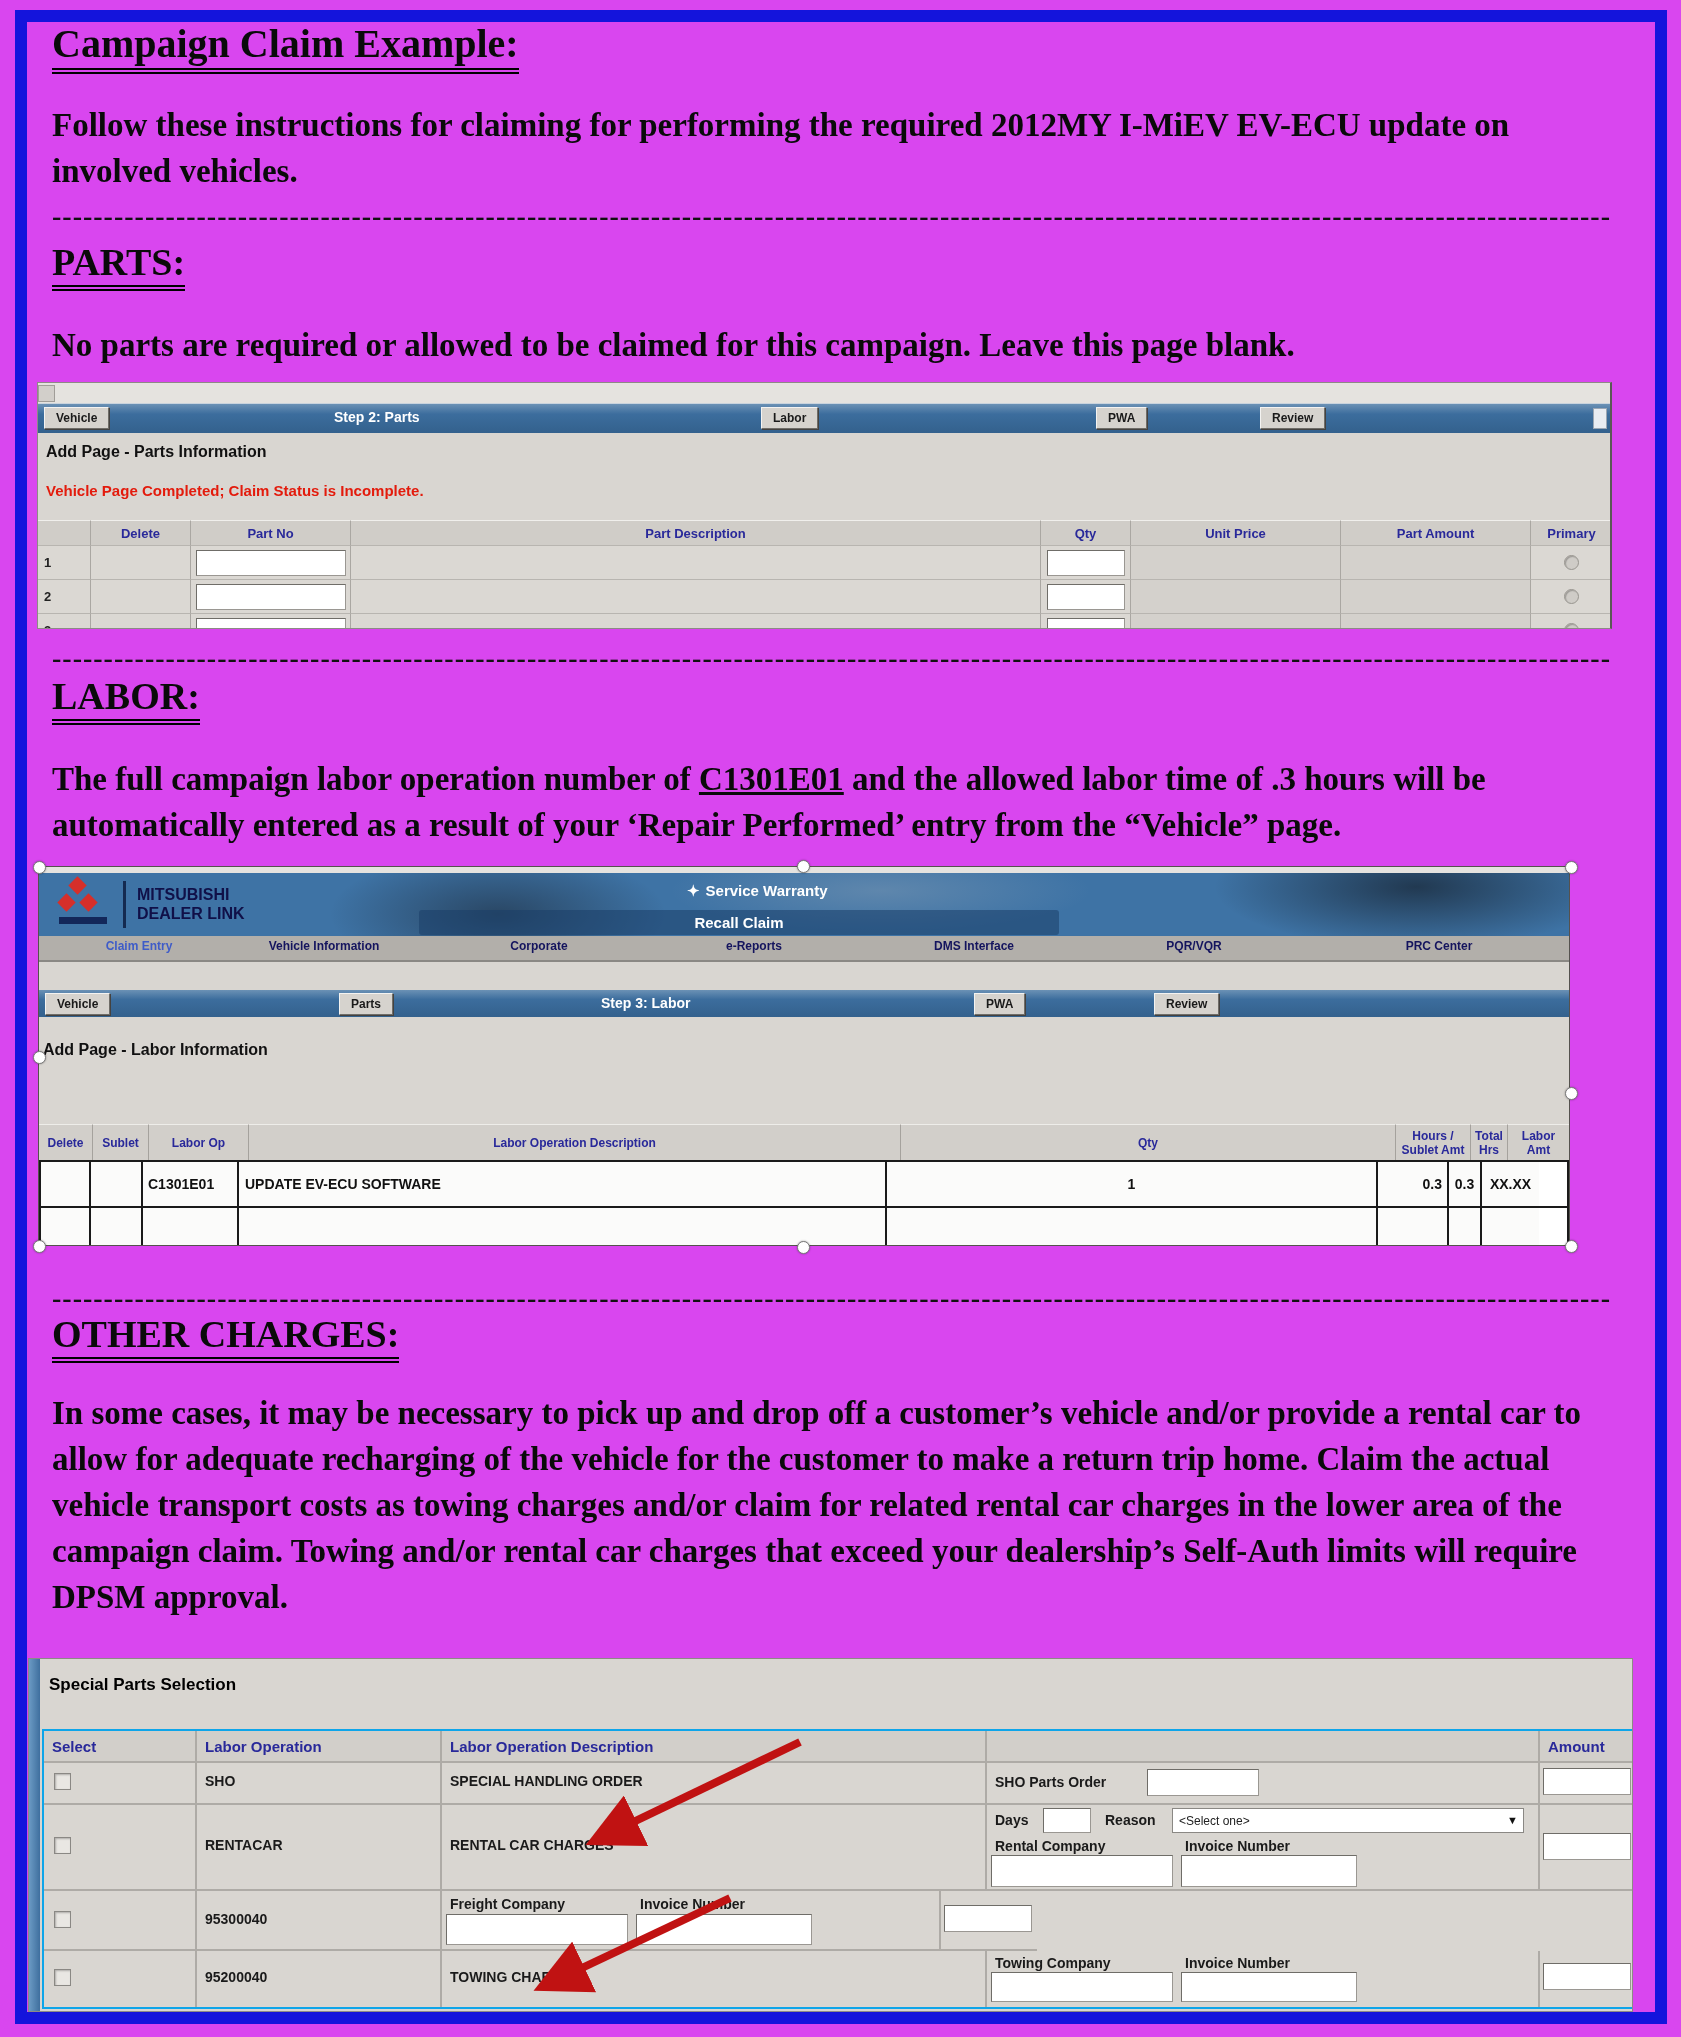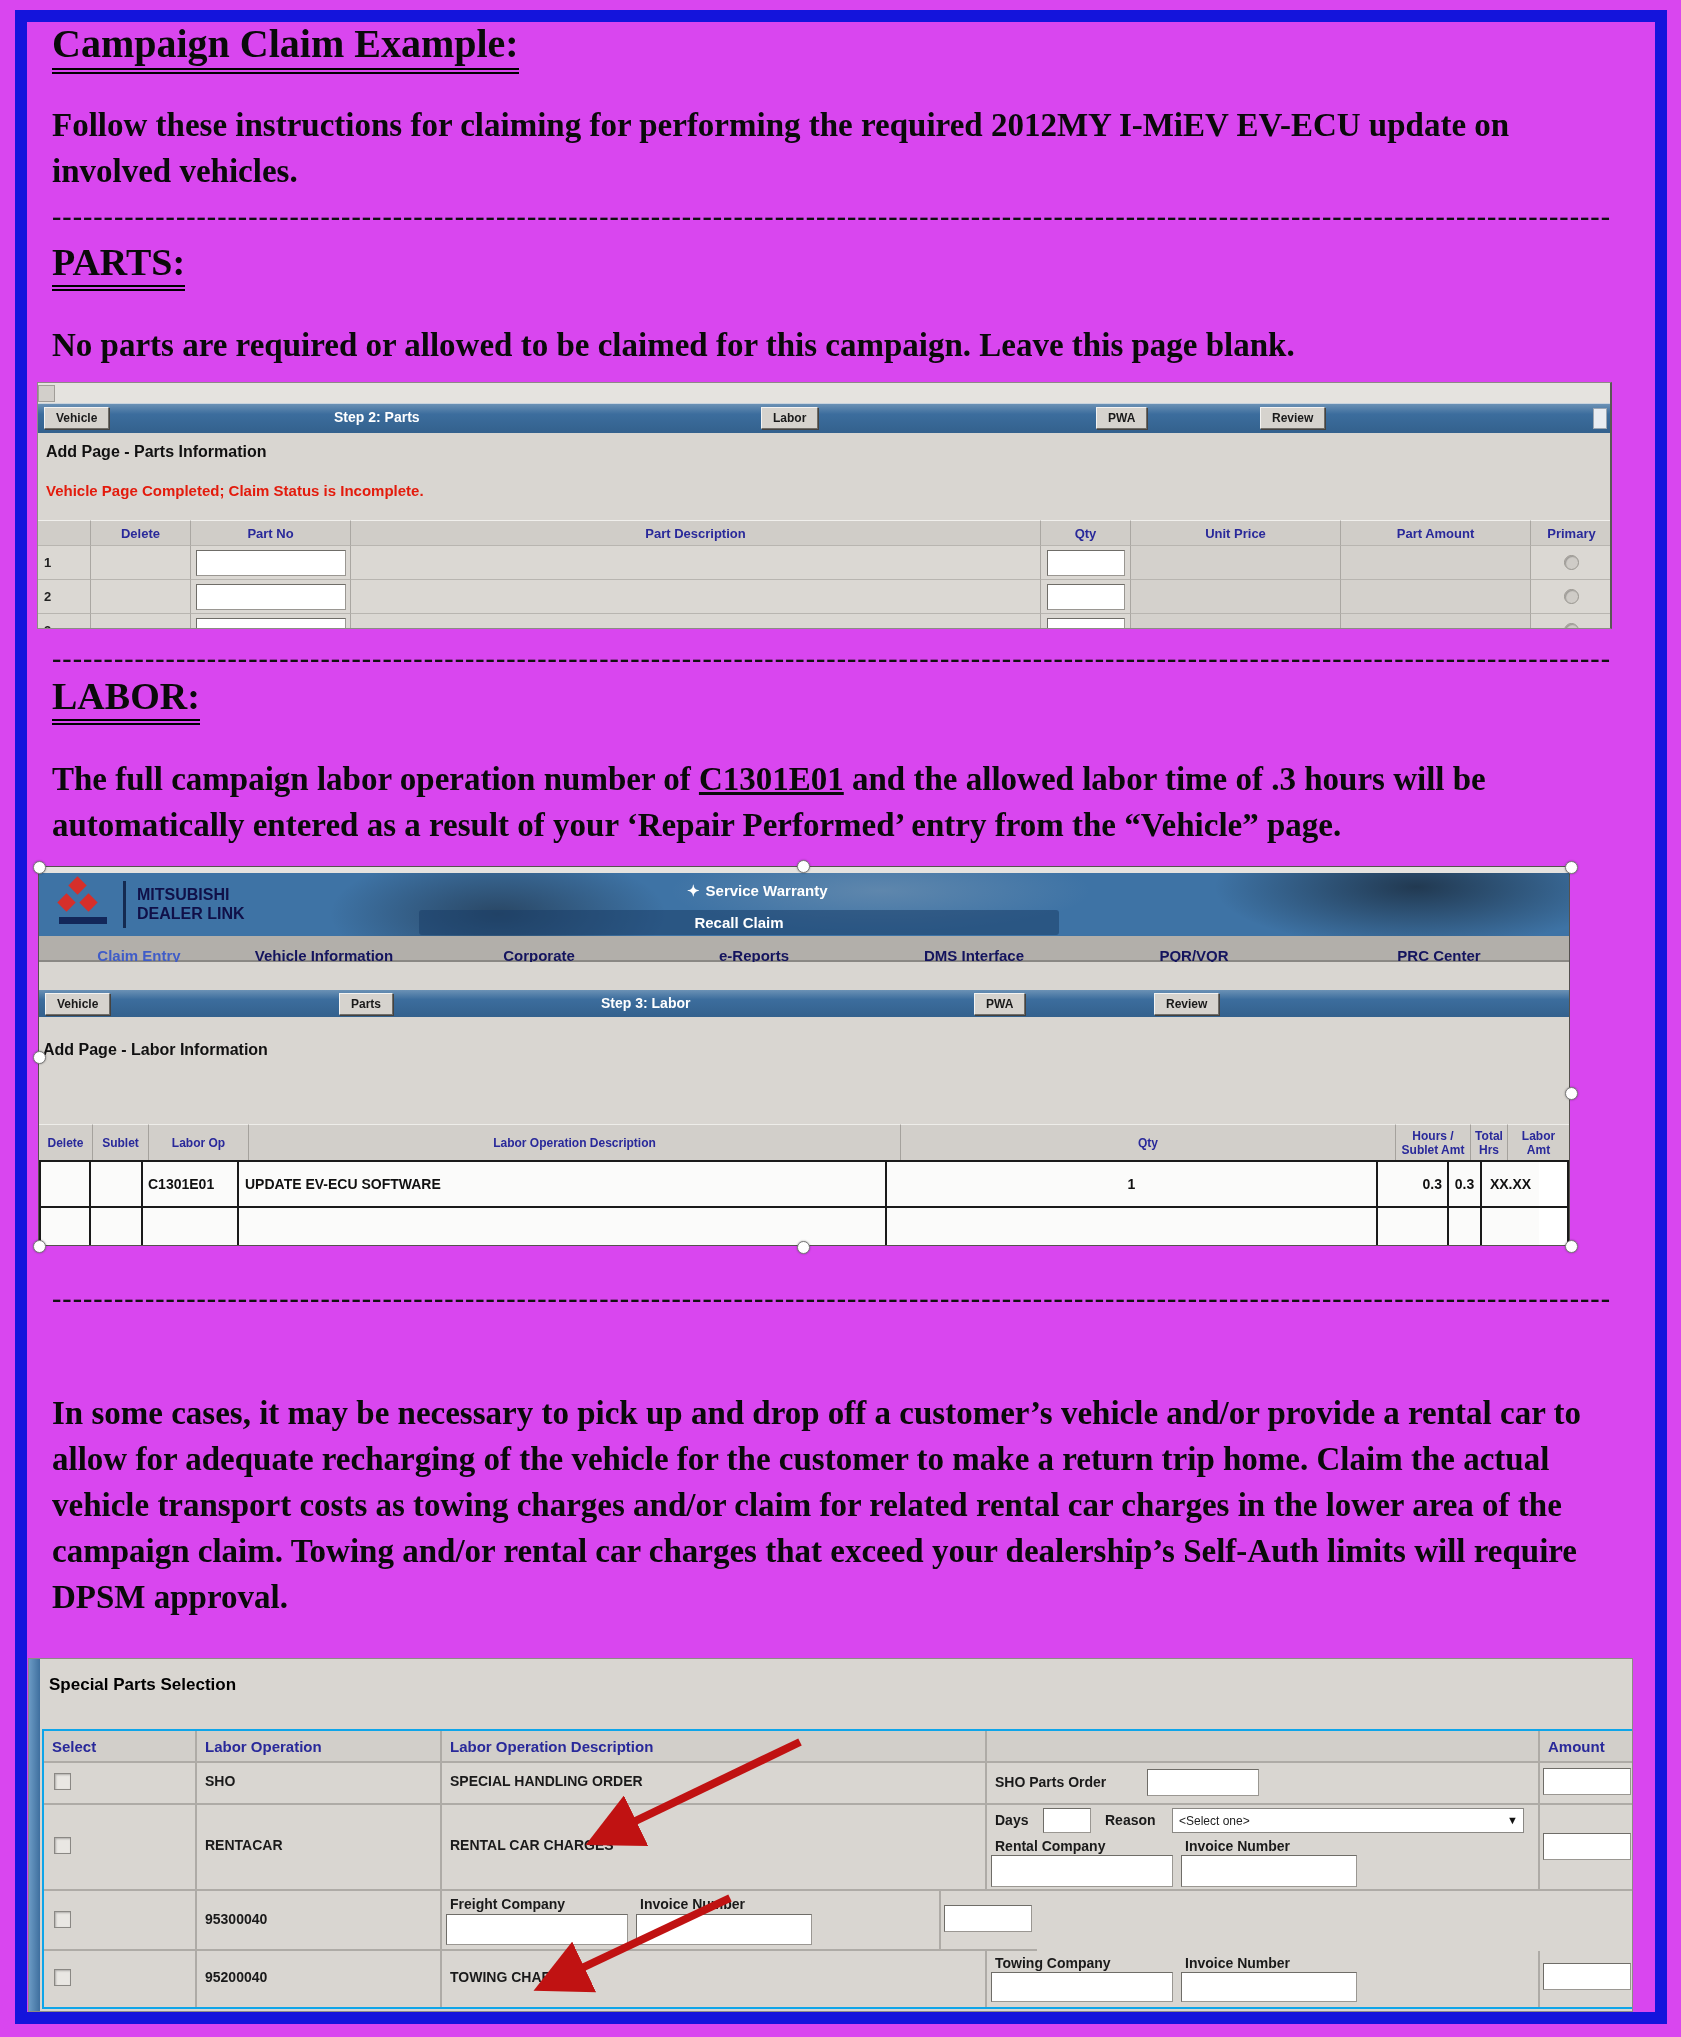--- a/index.html
+++ b/index.html
@@ -51,21 +51,21 @@
   .topthin{position:absolute;left:0;right:0;top:0;height:6px;background:#e5e3df;}
   .diamond{position:absolute;width:13px;height:13px;background:#d62f2a;transform:rotate(45deg);}
   .logodiv{position:absolute;left:84px;top:8px;width:3px;height:47px;background:#142a50;}
   .brand{position:absolute;left:98px;top:12px;font-weight:bold;font-size:16px;line-height:19px;color:#101048;}
   .banner-top{position:absolute;left:648px;top:9px;color:#fff;font-weight:bold;font-size:15px;}
   .recallstrip{position:absolute;left:380px;top:37px;width:640px;height:25px;border-radius:3px;
                background:rgba(26,62,104,.55);color:#fff;font-weight:bold;font-size:15px;
                display:flex;align-items:center;justify-content:center;}
   .lnav{position:absolute;left:0;right:0;top:69px;height:24px;background:#b2afaa;
         border-bottom:2px solid #8a8884;}
-  .lnav span{position:absolute;top:11px;transform:translateX(-50%);font-weight:bold;font-size:15px;color:#14145e;}
+  .lnav span{position:absolute;top:3px;transform:translateX(-50%);font-weight:bold;font-size:12px;color:#14145e;}
   .lgap{position:absolute;left:0;right:0;top:95px;height:28px;background:#d9d6d1;}
   .lsteps{position:absolute;left:0;right:0;top:123px;height:27px;
           background:linear-gradient(#6b91b5,#3c6d9d 35%,#33618d);}
   .lbody{position:absolute;left:0;right:0;top:150px;bottom:0;background:#d9d6d1;}
   .ltable{position:absolute;left:0;top:257px;width:1530px;}
   .lrowh{display:flex;}
   .lhc{box-sizing:border-box;height:36px;background:#d2cfca;border-right:1px solid #a5a29d;border-top:1px solid #eeede9;
        color:#29299a;font-weight:bold;font-size:12px;line-height:14px;text-align:center;
        display:flex;align-items:center;justify-content:center;padding:1px 2px;}
   .ldata{border:2px solid #1a1a1a;box-sizing:border-box;width:1530px;background:#fff;}
@@ -258,20 +258,21 @@
     <span class="handle" style="left:758px;top:-7px;"></span>
     <span class="handle" style="left:1526px;top:-6px;"></span>
     <span class="handle" style="left:-6px;top:184px;"></span>
     <span class="handle" style="left:1526px;top:220px;"></span>
     <span class="handle" style="left:-6px;top:373px;"></span>
     <span class="handle" style="left:758px;top:374px;"></span>
     <span class="handle" style="left:1526px;top:373px;"></span>
   </div>
 
   <div class="divider" style="top:1282px;">----------------------------------------------------------------------------------------------------------------------------------------------------------------------------------</div>
+  <div class="doc h-sec" style="left:52px;top:1312px;">OTHER CHARGES:</div>
   <div class="doc para" style="left:52px;top:1390px;width:1550px;">In some cases, it may be necessary to pick up and drop off a customer’s vehicle and/or provide a rental car to allow for adequate recharging of the vehicle for the customer to make a return trip home.  Claim the actual vehicle transport costs as towing charges and/or claim for related rental car charges in the lower area of the campaign claim.   Towing and/or rental car charges that exceed your dealership’s Self-Auth limits will require DPSM approval.</div>
 
   <div class="shot" style="left:28px;top:1658px;width:1605px;height:354px;">
     <div class="bluestrip"></div>
     <div class="stitle">Special Parts Selection</div>
     <div class="stable">
       <div class="srow shead">
         <div class="scell" style="width:153px;">Select</div>
         <div class="scell" style="width:245px;">Labor Operation</div>
         <div class="scell" style="width:545px;">Labor Operation Description</div>

